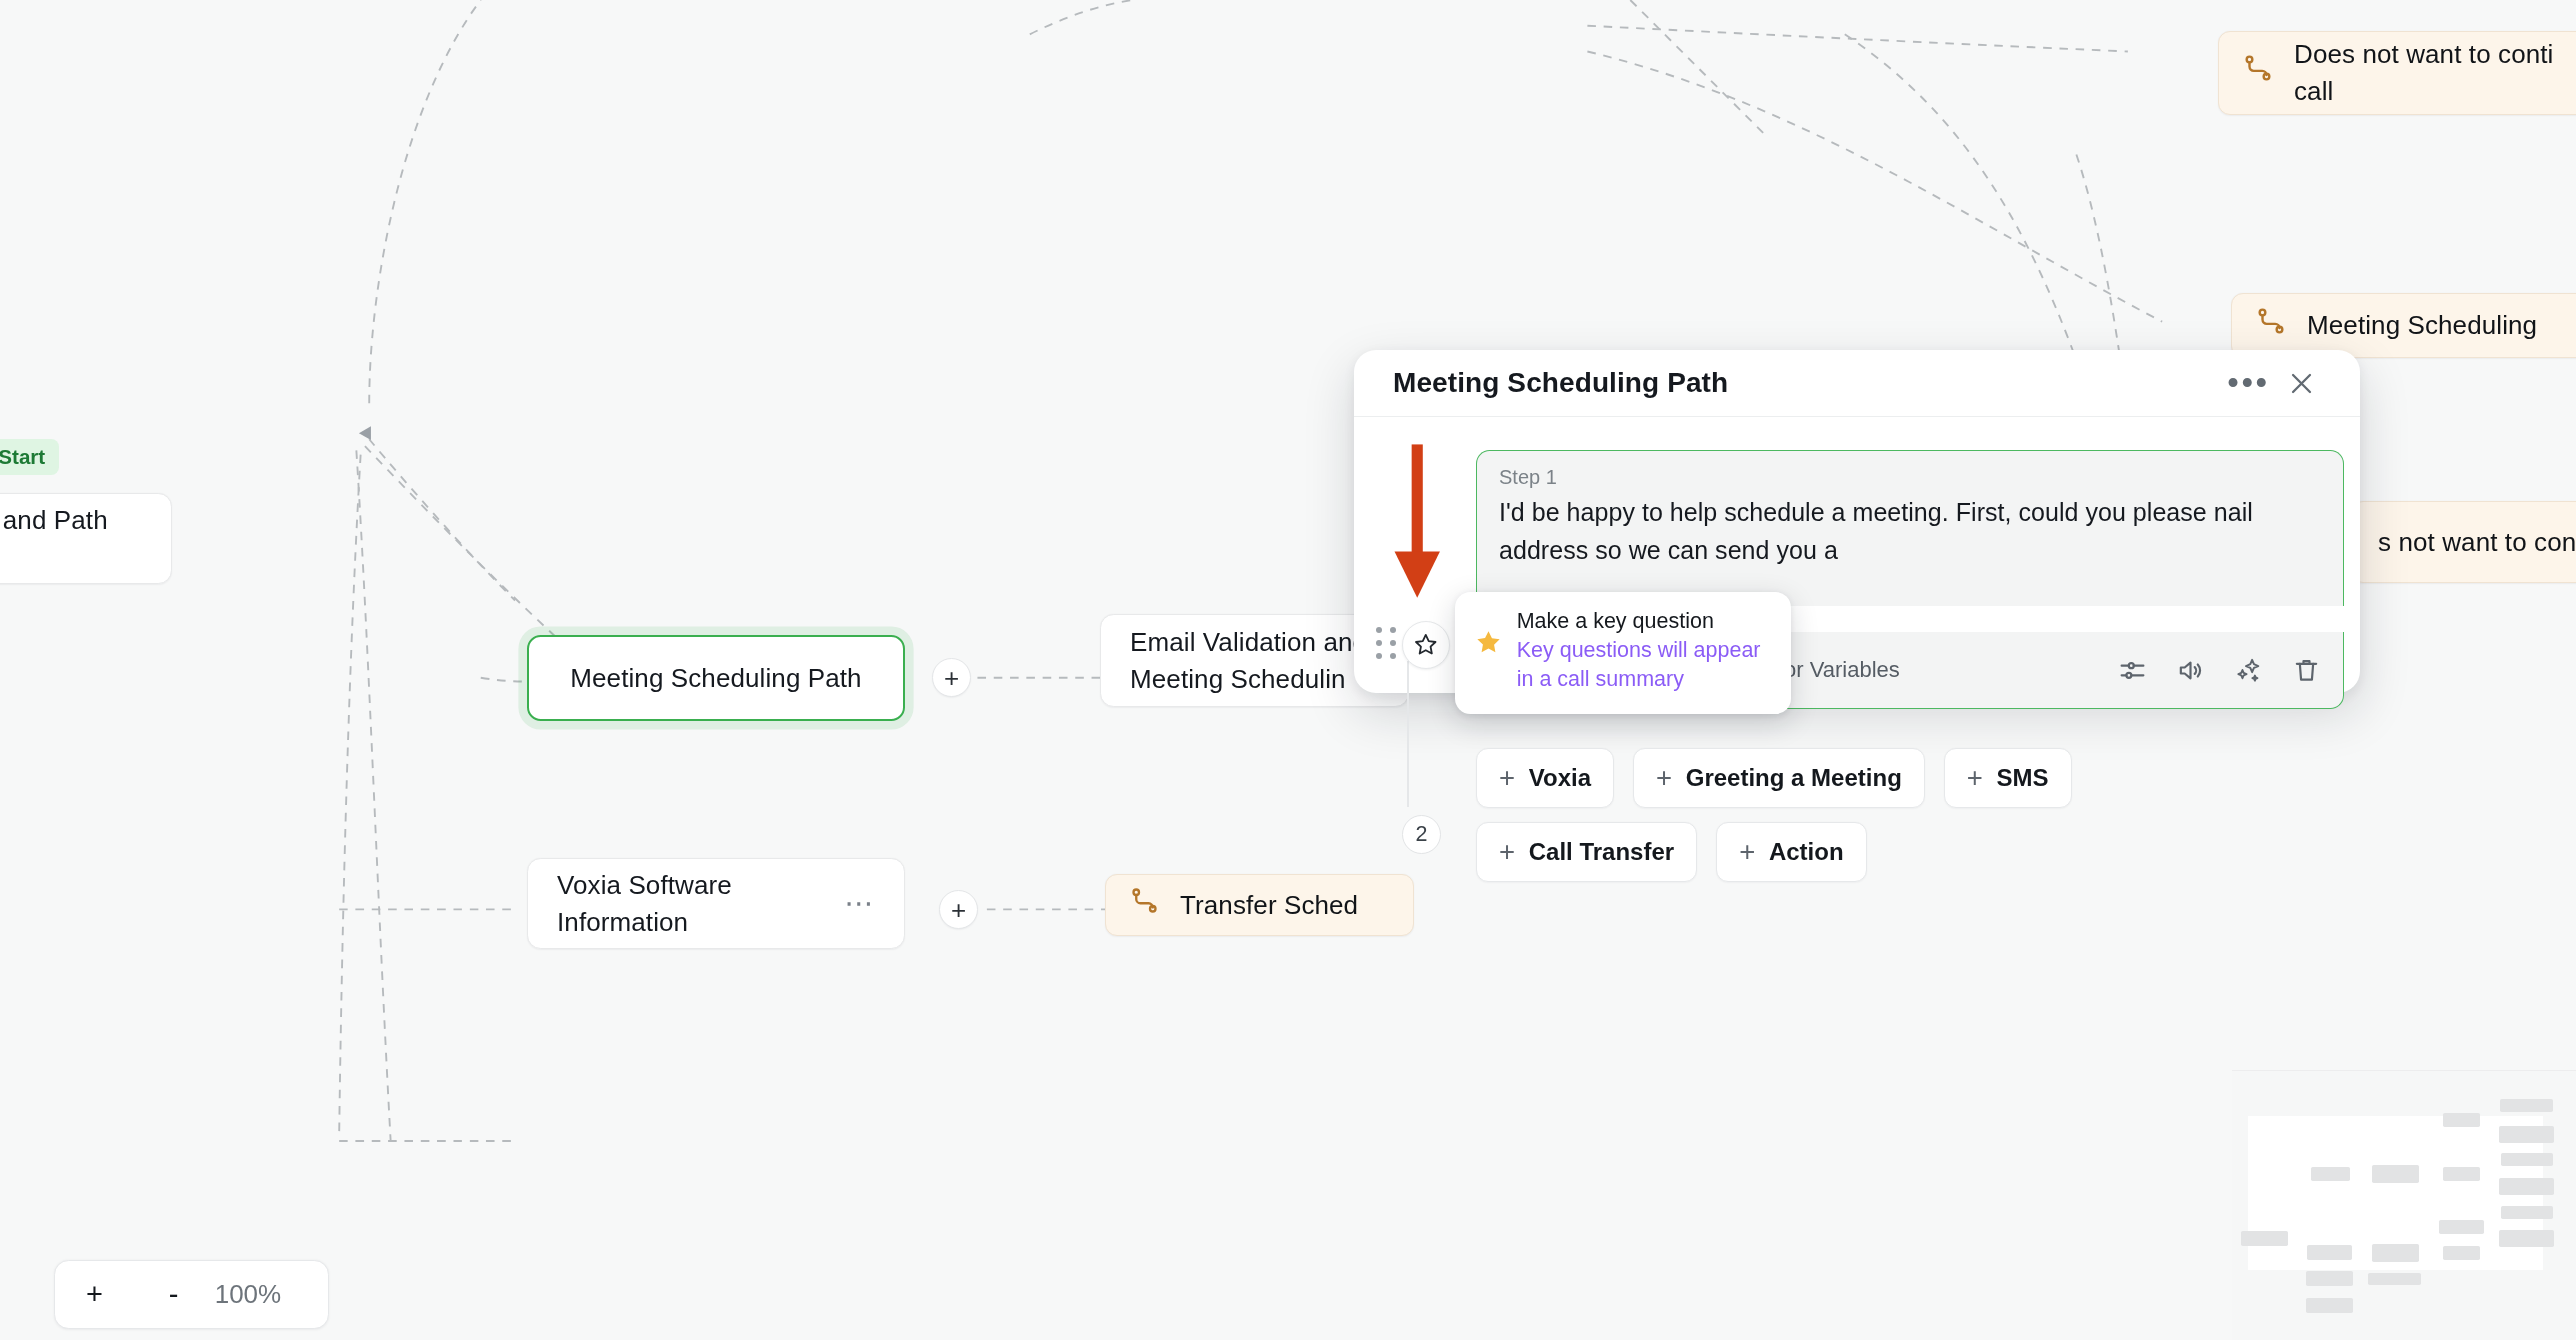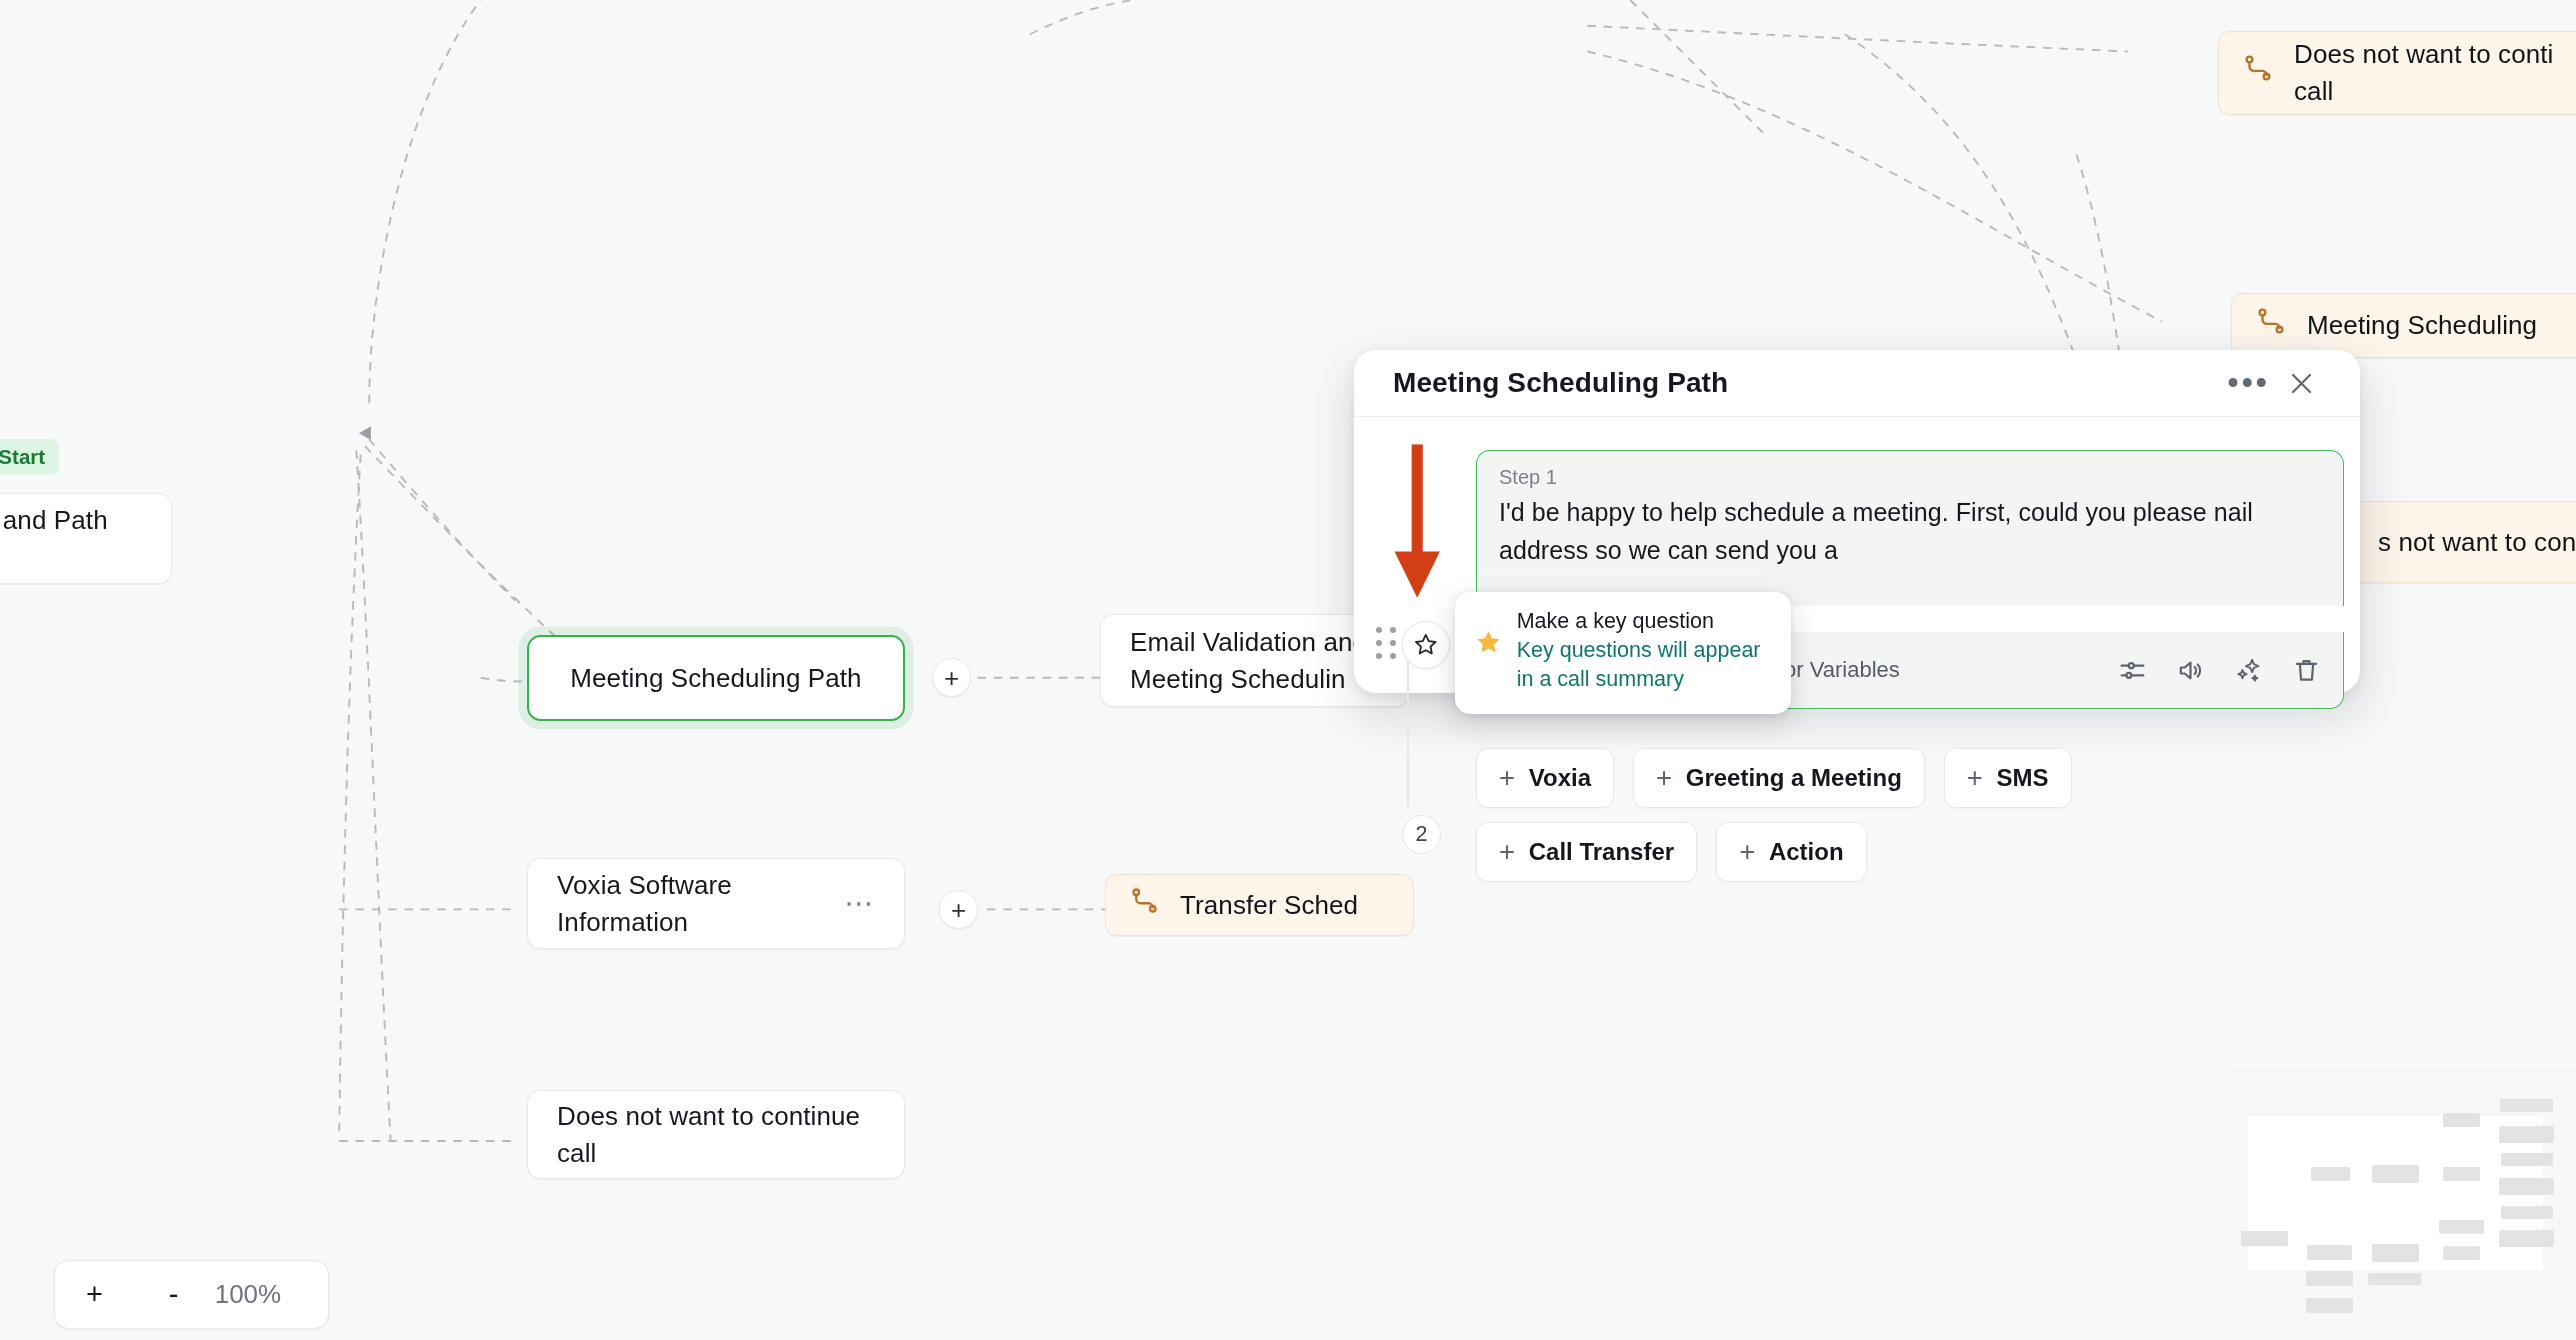--- a/index.html
+++ b/index.html
@@ -169,21 +169,21 @@
     left: 1455px; top: 592px;
     width: 336px;
     background: #ffffff;
     border-radius: 15.4px;
     box-shadow: 0 8.6px 29px rgba(16,24,40,.16), 0 1.7px 6.9px rgba(16,24,40,.08);
     padding: 17px 20.6px 19px 19px;
     display: flex; gap: 13.7px;
   }
   #tooltip .tt-star { flex: 0 0 auto; margin-top: 19px; }
   #tt-title { font-size: 21.5px; font-weight: 400; color: #14181d; margin-bottom: 1.7px; }
-  #tt-desc { font-size: 21.5px; color: #0f766e; line-height: 1.38; }
+  #tt-desc { font-size: 21.5px; color: #8b5cf6; line-height: 1.38; }
 
   
   #add-rows {
     position: absolute;
     left: 1476px; top: 748px;
     display: flex; flex-direction: column; gap: 13.7px;
   }
   .add-row { display: flex; gap: 19px; }
   .add-btn {
     background: #fff; border: 0.9px solid #e6e8ea; border-radius: 12px;
@@ -275,23 +275,20 @@
   <div class="node" style="left:1100px; top:614px; width:309px; height:93px;">
     <span class="node-label">Email Validation and Meeting Schedulin</span>
   </div>
 
   <div class="node" style="left:527px; top:858px; width:378px; height:91px;">
     <span class="node-label">Voxia Software Information</span>
     <span class="dots">⋯</span>
   </div>
   <div class="edge-plus" style="left:939px; top:890px;">+</div>
 
-  <div class="node" style="left:527px; top:1090px; width:378px; height:89px;">
-    <span class="node-label">Does not want to continue call</span>
-  </div>
 
   <div class="node pathref" style="left:2218px; top:31px; width:395px; height:84px;">
     <span>
       <svg width="34" height="34" viewBox="0 0 24 24" fill="none" stroke="#b4762a" stroke-width="1.7" stroke-linecap="round" stroke-linejoin="round">
         <circle cx="6" cy="6" r="2"></circle>
           <circle cx="18" cy="18" r="2"></circle>
         <path d="M6 8v3a3 3 0 0 0 3 3h6a3 3 0 0 1 3 3"></path>
       </svg>
     </span>
     <span class="node-label" style="white-space:normal;">Does not want to conti call</span>

